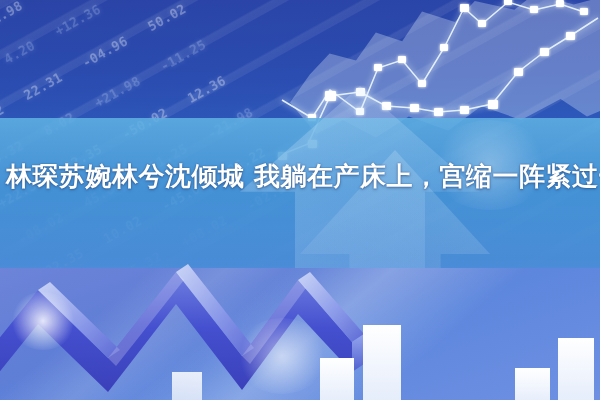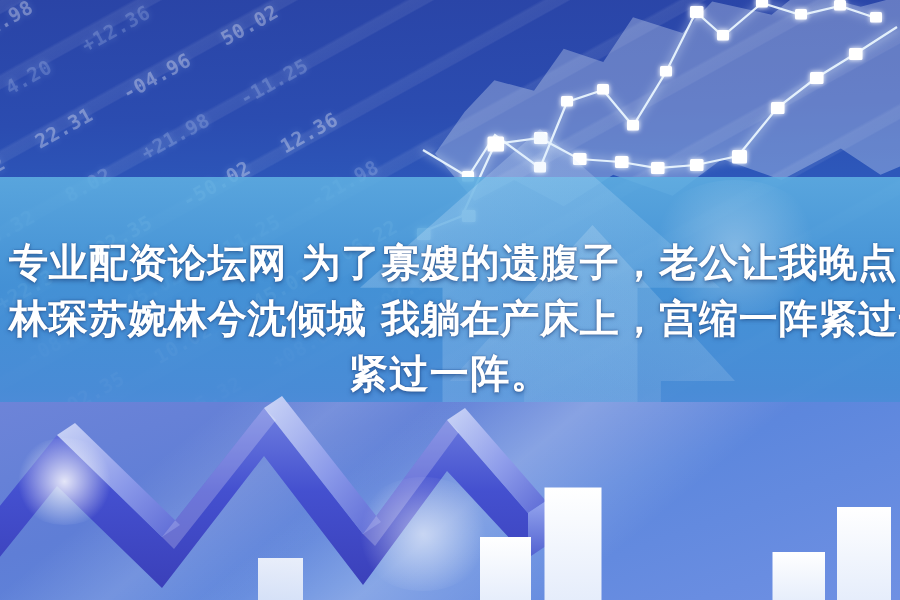--- a/index.html
+++ b/index.html
@@ -262,18 +262,16 @@
   <div class="bar b1"></div>
   <div class="bar b2"></div>
   <div class="bar b3"></div>
   <div class="bar b4"></div>
 
   <div class="glow g1"></div>
   <div class="glow g2"></div>
   <div class="glow g3"></div>
 
   <div class="caption">
-    <span class="ln l1">专业配资论坛网 为了寡嫂的遗腹子，老公让我晚点</span>
     <span class="ln l2">林琛苏婉林兮沈倾城 我躺在产床上，宫缩一阵紧过一</span>
-    <span class="ln l3">紧过一阵。</span>
   </div>
 
 </div>
 
 </body></html>

